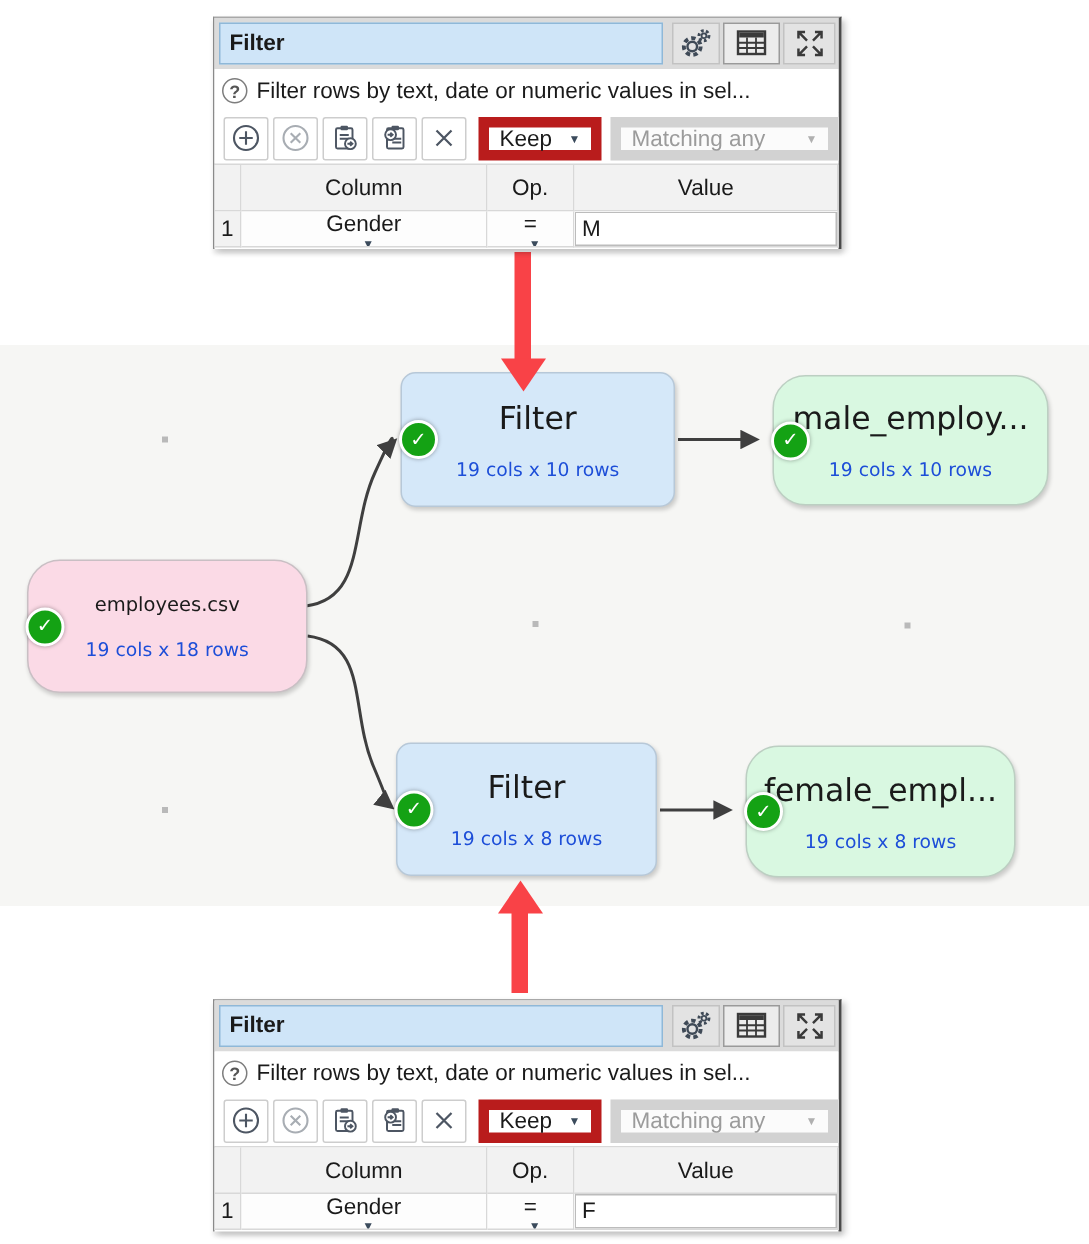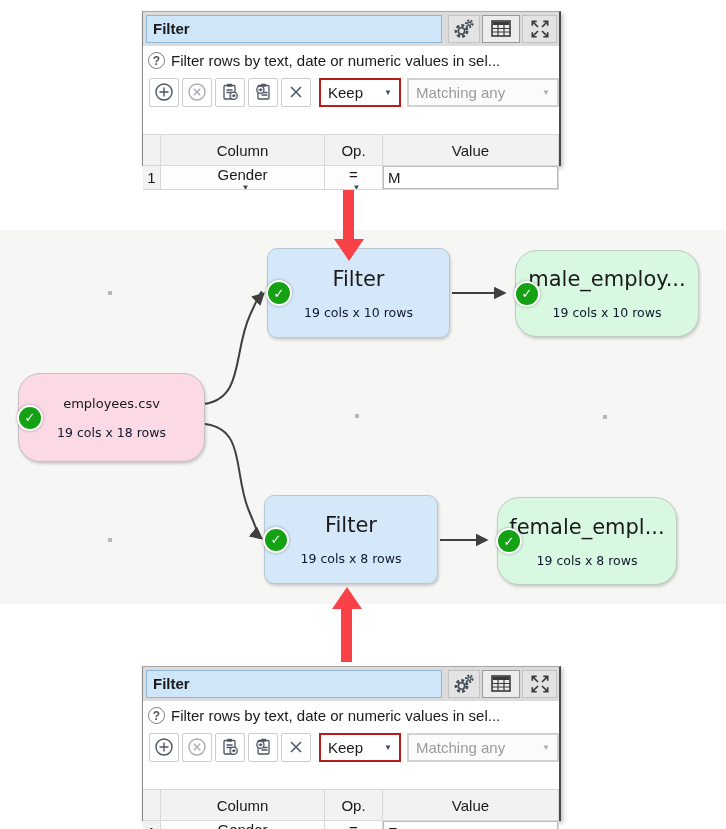--- a/index.html
+++ b/index.html
@@ -12,21 +12,21 @@
   .grid-dot{position:absolute;width:4px;height:4px;background:#b9b9b9;z-index:1;}
   .connections{position:absolute;left:0;top:0;z-index:2;}
 
   
   .node{
     position:absolute;z-index:3;display:flex;flex-direction:column;align-items:center;justify-content:center;
     font-family:"DejaVu Sans",sans-serif;box-sizing:border-box;
     box-shadow:1px 2px 3px rgba(0,0,0,0.18);
   }
   .node .ntitle{color:#1a1a1a;white-space:nowrap;}
-  .node .nsub{color:#0f172a;font-size:12.5px;margin-top:14px;white-space:nowrap;}
+  .node .nsub{color:#1d4ed8;font-size:12.5px;margin-top:14px;white-space:nowrap;}
   .node-source{background:#fbdae6;border:1px solid #c9bfc4;border-radius:22px;}
   .node-transform{background:#d5e8f9;border:1px solid #b7c8d8;border-radius:10px;}
   .node-output{background:#d9f8e1;border:1px solid #bccfc2;border-radius:22px;}
   .node-source .ntitle{font-size:13px;}
   .node-transform .ntitle{font-size:21px;}
   .node-output .ntitle{font-size:21px;}
   .check{
     position:absolute;left:-2px;top:50%;margin-top:-13px;width:22px;height:22px;border-radius:50%;
     background:#14a214;border:2px solid #ffffff;box-shadow:0 0 3px rgba(0,0,0,0.35);
     color:#ffffff;font-size:13px;font-weight:bold;display:flex;align-items:center;justify-content:center;
@@ -61,31 +61,30 @@
     font-size:12px;font-weight:bold;display:flex;align-items:center;justify-content:center;box-sizing:border-box;
     flex:0 0 auto;
   }
   .helptext{font-size:15px;color:#1a1a1a;margin-left:6px;white-space:nowrap;overflow:hidden;}
   .toolrow{height:34px;display:flex;align-items:center;padding-left:6px;background:#ffffff;}
   .ibtn{
     width:30px;height:29px;border:1px solid #cdcdcd;border-radius:2px;background:#ffffff;
     display:flex;align-items:center;justify-content:center;padding:0;margin-right:3px;box-sizing:border-box;
   }
   .dd{
-    height:29px;border:2px solid #b91c1c;background:#ffffff;display:flex;align-items:center;
+    height:29px;border:7px solid #b91c1c;background:#ffffff;display:flex;align-items:center;
     font-size:15px;color:#1a1a1a;padding:0 7px;box-sizing:border-box;justify-content:space-between;
   }
   .dd.keep{width:82px;margin-left:5px;}
   .dd.disabled{width:152px;margin-left:6px;border-color:#d2d2d2;background:#fbfbfb;color:#9b9b9b;}
   .dda{font-size:8px;color:#3b4b5c;margin-left:6px;}
   .dd.disabled .dda{color:#b0b0b0;}
   .ptable{
     display:grid;grid-template-columns:18px 164px 58px 1fr;grid-template-rows:31px 24px;
     border-top:1px solid #d8d8d8;
-    margin-top:25px;
   }
   .ptable>div{border-right:1px solid #d8d8d8;border-bottom:1px solid #d8d8d8;box-sizing:border-box;
     display:flex;align-items:center;font-size:15px;color:#1a1a1a;overflow:hidden;}
   .th{background:#f2f2f2;justify-content:center;}
   .td-num{background:#f2f2f2;justify-content:center;font-size:14px;}
   .combo{background:#fdfdfd;padding:0 5px;justify-content:space-between;font-size:14px;flex-direction:column;}
   .valcell{background:#ffffff;box-shadow:inset 0 0 0 1px #bcbcbc;padding:0 5px;font-size:14px;}
   svg{display:block;}
 </style>
 </head>

